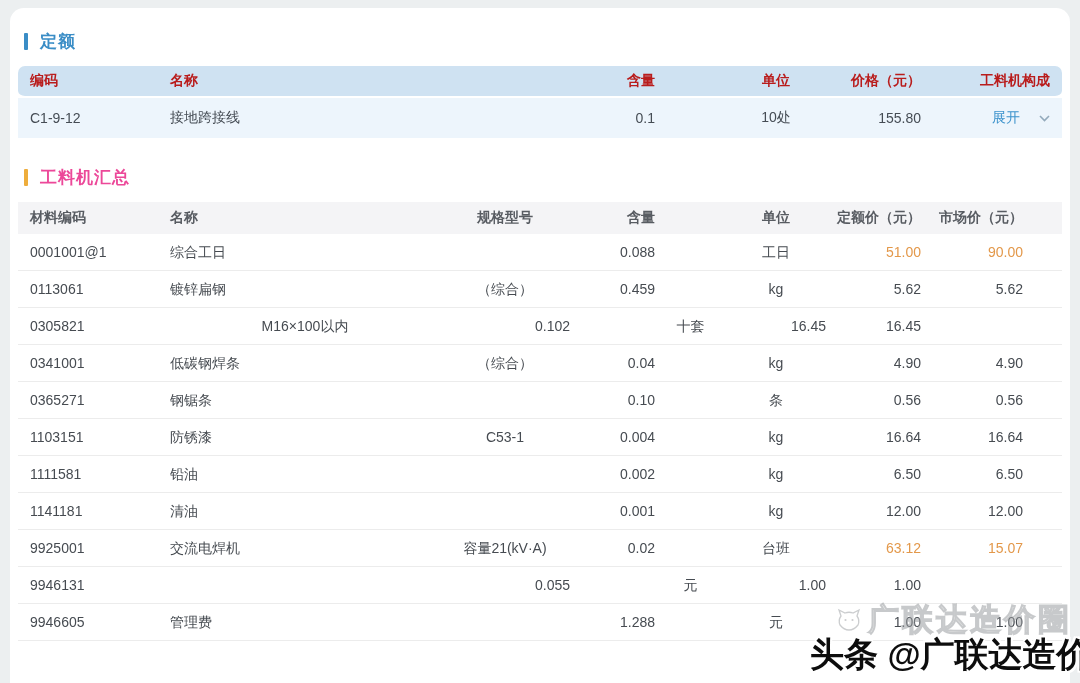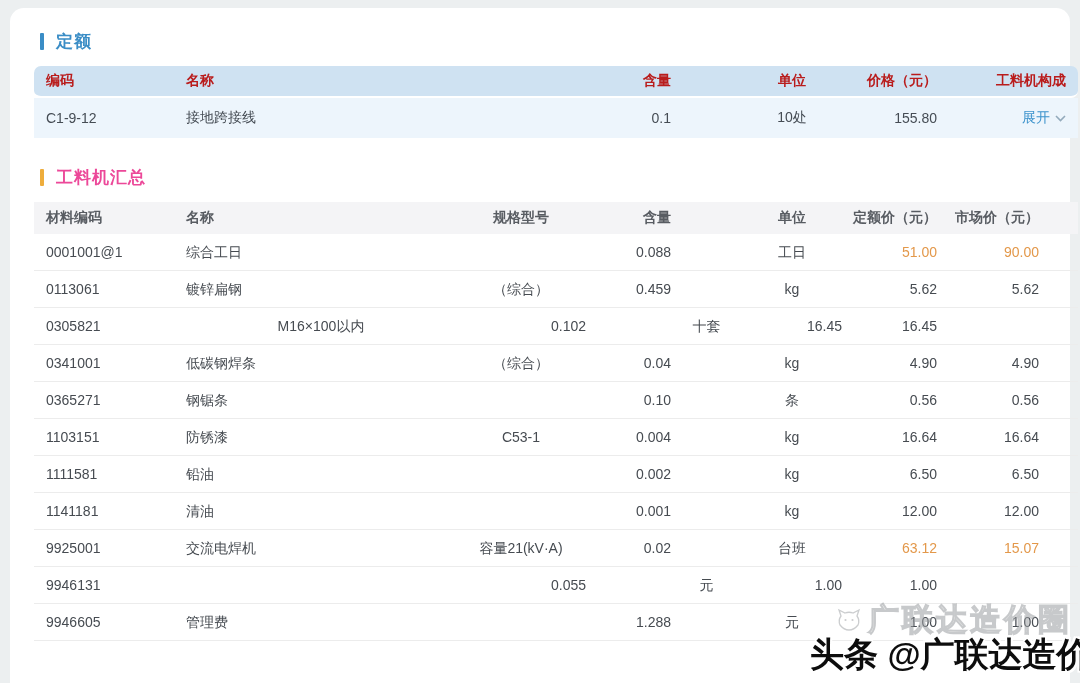--- a/index.html
+++ b/index.html
@@ -17,21 +17,21 @@
   body{
     background:#eceff0;
     font-family:"Liberation Sans","DejaVu Sans",sans-serif;
     color:#464b51;
     position:relative;
   }
   .card{
     position:absolute;left:10px;right:10px;top:8px;bottom:0;
     background:#fff;border-radius:14px 14px 0 0;
   }
-  .content{position:relative;padding:0 24px;}
+  .content{position:relative;padding:0 8px;}
 
   .section-title{display:flex;align-items:center;margin:22px 0 13px 6px;}
   .accent-bar{width:4px;height:17px;border-radius:1px;margin-right:12px;}
   .accent-bar.blue{background:var(--accent-blue);}
   .accent-bar.amber{background:var(--accent-amber);}
   .section-title .txt{font-size:17px;font-weight:700;letter-spacing:1px;}
   .txt.blue{color:var(--accent-blue);}
   .txt.dark{color:#ec4899;}
 
   .tbl{width:1044px;}
@@ -59,21 +59,21 @@
   }
   .t2-row .cell{line-height:36px;min-height:36px;}
   .spec-line{line-height:36px;}
   .spec-line+.spec-line{line-height:37px;}
 
   .al{text-align:left;}
   .ac{text-align:center;}
   .ar{text-align:right;}
   .orange{color:var(--highlight-orange);}
 
-  .expand-link{color:var(--link-blue);cursor:pointer;display:inline-flex;align-items:center;gap:5px;justify-self:end;}
+  .expand-link{color:var(--link-blue);cursor:pointer;display:inline-flex;align-items:center;gap:19px;justify-self:end;}
   .chev{width:11px;height:7px;display:inline-block;}
 
   .wm-faint{
     position:absolute;left:826px;top:591px;
     display:flex;align-items:center;gap:6px;
     opacity:.55;pointer-events:none;white-space:nowrap;
   }
   .wm-faint .wm-txt{
     font-size:31px;font-weight:700;letter-spacing:3px;
     color:rgba(255,255,255,0.5);

